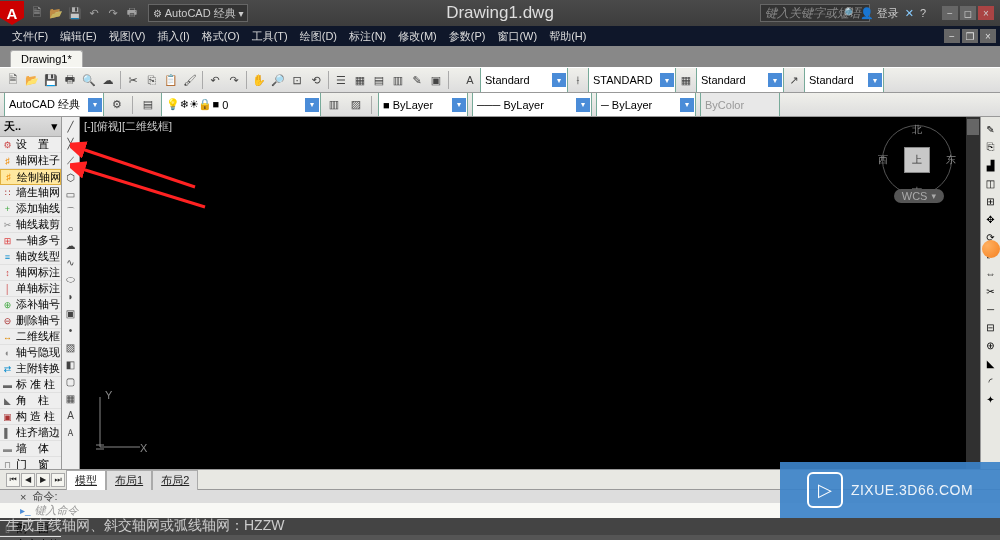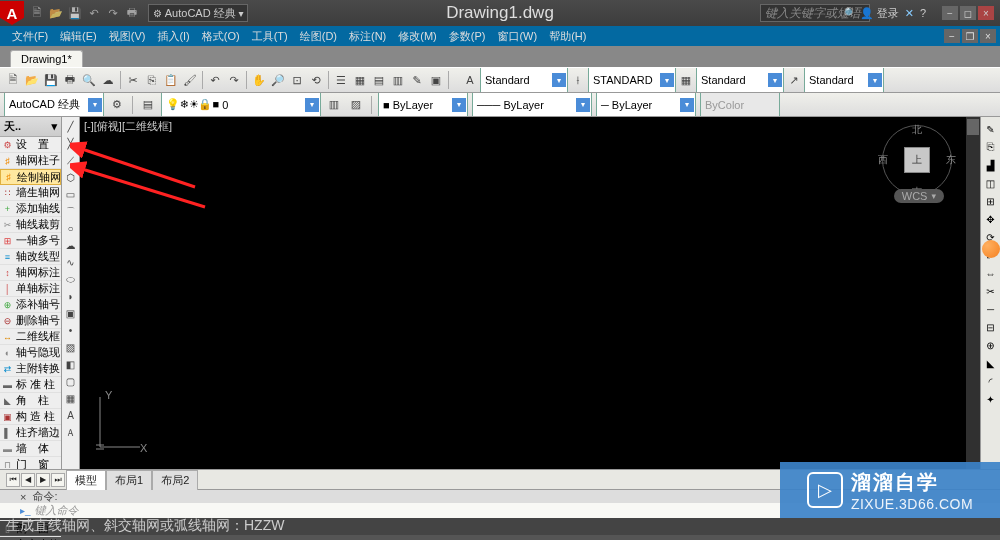--- a/index.html
+++ b/index.html
@@ -7,21 +7,21 @@
 .titlebar { height:26px; background:linear-gradient(#4a4a4a,#3d3d3d); display:flex; align-items:center; color:#ccc; position:relative; }
 .app-icon { width:24px; height:24px; background:#c00; display:flex; align-items:center; justify-content:center; color:#fff; font-size:15px; font-weight:bold; clip-path:polygon(0 0,100% 0,100% 70%,50% 100%,0 70%); }
 .qat { display:flex; gap:3px; margin-left:5px; align-items:center; }
 .qat-btn { width:16px; height:16px; opacity:.7; display:flex; align-items:center; justify-content:center; }
 .ws-sel { margin-left:8px; display:flex; align-items:center; background:#333; border:1px solid #666; height:18px; padding:0 4px; color:#ccc; font-size:10px; }
 .title-center { position:absolute; left:50%; transform:translateX(-50%); color:#ddd; font-size:17px; }
 .search { position:absolute; right:130px; display:flex; align-items:center; background:#333; border:1px solid #666; height:18px; width:110px; padding:0 4px; color:#888; font-size:12px; font-style:italic; }
 .title-right { position:absolute; right:6px; display:flex; align-items:center; gap:6px; color:#ccc; font-size:10px; }
 .win-btns { display:flex; gap:2px; margin-left:10px; }
 .win-btn { width:16px; height:14px; background:#666; display:flex; align-items:center; justify-content:center; font-size:10px; }
-.menubar { height:20px; background:#0369a1; display:flex; align-items:center; padding:0 6px; gap:0; color:#ddd; position:relative; }
+.menubar { height:20px; background:#0f172a; display:flex; align-items:center; padding:0 6px; gap:0; color:#ddd; position:relative; }
 .menu-item { padding:2px 6px; font-size:11px; }
 .menubar .win-btns { position:absolute; right:4px; }
 .doc-tabs { height:21px; background:#888; display:flex; align-items:flex-end; padding:0 10px; }
 .doc-tab { background:#f5f5f0; border:1px solid #aaa; border-bottom:none; padding:2px 10px; font-size:11px; border-radius:3px 3px 0 0; }
 .toolbar { height:26px; background:linear-gradient(#f0f0eb,#ddd); border-top:1px solid #fff; border-bottom:1px solid #999; display:flex; align-items:center; padding:0 4px; gap:1px; overflow:hidden; }
 .toolbar2 { height:24px; background:linear-gradient(#f0f0eb,#ddd); border-bottom:1px solid #999; display:flex; align-items:center; padding:0 4px; gap:4px; overflow:hidden; }
 .tb-btn { width:18px; height:18px; border:1px solid transparent; display:flex; align-items:center; justify-content:center; font-size:11px; color:#444; }
 .tb-sep { width:1px; height:18px; background:#aaa; margin:0 2px; }
 .tb-sel { height:28px; border:1px solid #7a9; background:#fff; display:flex; align-items:center; padding:0 4px; font-size:11px; min-width:70px; justify-content:space-between; }
 .tb-sel .arr { width:14px; height:14px; background:#4a8cd8; color:#fff; display:flex; align-items:center; justify-content:center; font-size:8px; margin-left:4px; margin-right:-3px; }
@@ -44,21 +44,21 @@
 .nc-dir { position:absolute; color:#888; font-size:10px; }
 .wcs-badge { position:absolute; top:72px; right:36px; background:#555; color:#aaa; padding:1px 8px; border-radius:8px; font-size:9px; display:flex; align-items:center; gap:4px; }
 .arrow-red { position:absolute; }
 .scroll-v { position:absolute; right:0; top:0; width:14px; height:100%; background:#303030; }
 .scroll-v .thumb { position:absolute; top:2px; left:1px; width:12px; height:16px; background:#666; }
 .right-panel { width:20px; background:#e8e8e3; border-left:1px solid #999; display:flex; flex-direction:column; gap:2px; padding:4px 0; align-items:center; }
 .rt-btn { width:16px; height:16px; display:flex; align-items:center; justify-content:center; font-size:10px; }
 .orange-ball { width:18px; height:18px; background:radial-gradient(circle at 30% 30%,#ffb060,#f58020); border-radius:50%; position:absolute; right:0px; top:240px; }
 .layout-tabs { height:20px; background:#e8e8e3; border-top:1px solid #999; display:flex; align-items:center; padding:0 6px; gap:0; color:#222; font-size:10px; position:relative; }
 .lt-btn { width:14px; height:14px; border:1px solid #aaa; background:#f5f5f0; margin-right:1px; display:flex; align-items:center; justify-content:center; font-size:8px; }
-.lt-tab { padding:2px 8px; border:1px solid #aaa; background:#fff; border-bottom:none; }
+.lt-tab { padding:2px 8px; border:1px solid #aaa; background:#fff; border-bottom:none;text-decoration:underline; }
 .lt-tab.inactive { background:#e0e0e0; }
 .cmd-area { height:28px; background:#ddd; border-top:1px solid #999; display:flex; flex-direction:column; }
 .cmd-hist { height:13px; background:#ddd; color:#444; padding:0 20px; font-size:10px; display:flex; align-items:center; }
 .cmd-line { height:15px; background:#f8f8f5; display:flex; align-items:center; padding:0 20px; gap:4px; color:#999; font-size:10px; }
 .cmd-line .chev { color:#4a8cd8; font-size:10px; }
 .status { height:18px; background:#444; color:#ccc; padding:0 6px; font-size:14px; display:flex; align-items:center; }
 .watermark { position:absolute; right:0; bottom:22px; width:220px; height:56px; background:rgba(60,130,200,.92); display:flex; align-items:center; justify-content:center; gap:8px; color:#fff; }
 .wm-logo { width:36px; height:36px; border:2px solid #fff; border-radius:6px; display:flex; align-items:center; justify-content:center; font-size:18px; }
 .wm-text { display:flex; flex-direction:column; }
 .wm-cn { font-size:20px; font-weight:bold; letter-spacing:2px; }
@@ -414,16 +414,15 @@
       <span class="chev">▸_</span>
       <span style="font-style:italic">键入命令</span>
     </div>
 </div>
 
 <div class="status">生成直线轴网、斜交轴网或弧线轴网：HZZW</div>
 
 <div class="watermark">
   <div class="wm-logo">▷</div>
   <div class="wm-text">
-    <div class="wm-cn">溜溜自学</div>
     <div class="wm-url">ZIXUE.3D66.COM</div>
   </div>
 </div>
 
 </body></html>

